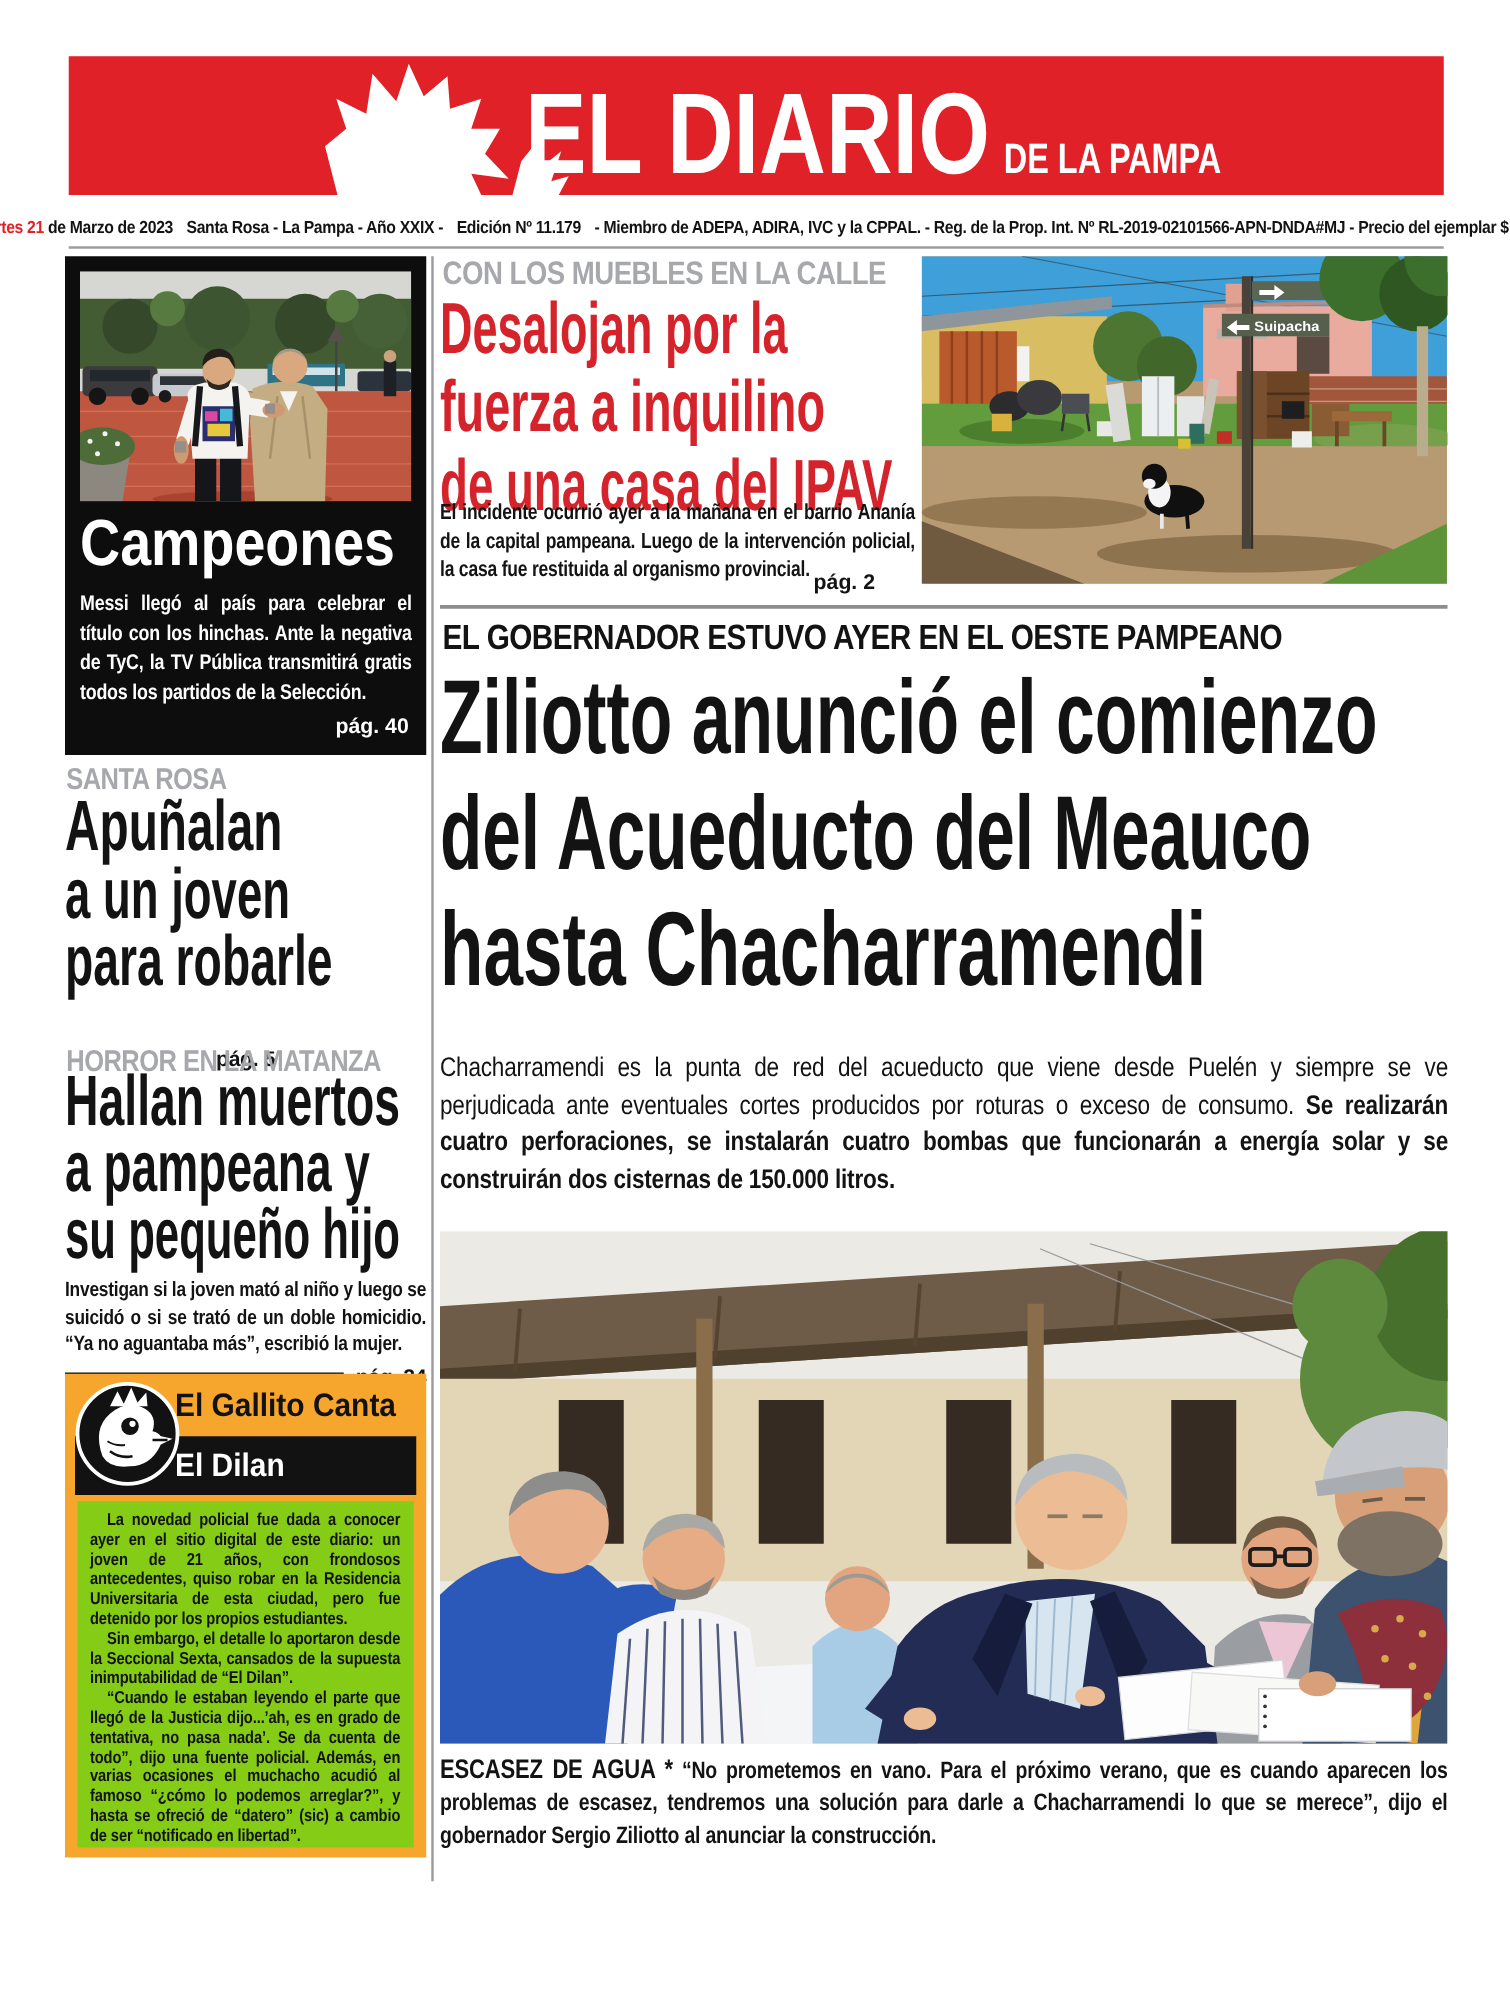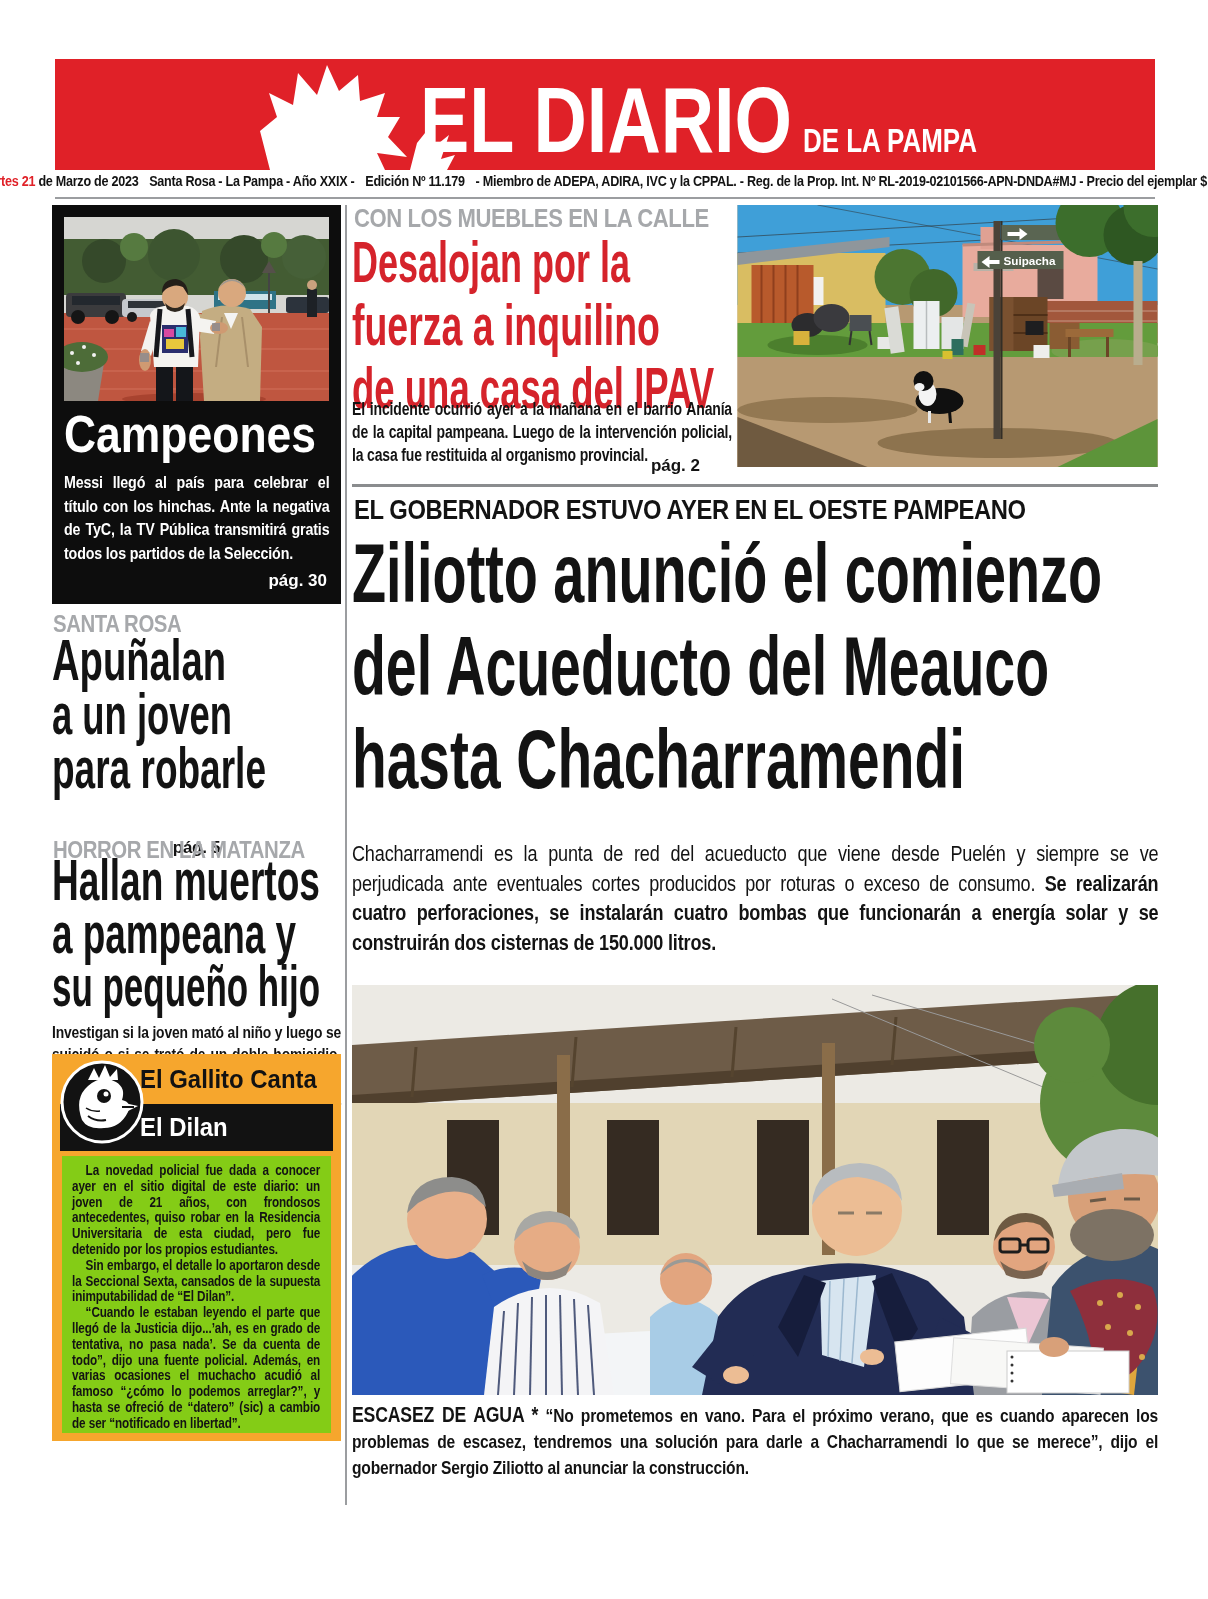--- a/index.html
+++ b/index.html
@@ -14,21 +14,21 @@
   .pgrow .bar{flex:1;height:8px;background:#0d0d0d;}
   .pgrow .pg{font-weight:bold;font-size:17px;letter-spacing:-.3px;white-space:nowrap;}
   .red{color:#e02128;}
   svg text{font-family:"Liberation Sans","DejaVu Sans",sans-serif;}
 </style>
 </head>
 <body>
 
 <div class="page">
 
-  <div class="abs" style="left:55px;top:59px;width:1100px;height:111px;background:#e02128;">
+  <div class="abs" style="left:55px;top:45px;width:1100px;height:111px;background:#e02128;">
     <svg width="1100" height="111" viewBox="0 0 1100 111" style="position:absolute;left:0;top:0;">
       <polygon fill="#ffffff" points="215,111 205,72 222,58 214,34 238,46 243,14 262,36 272,6 284,32 303,16 305,42 330,34 322,58 345,58 333,78 352,98 322,94 330,111"></polygon>
       <polygon fill="#ffffff" points="355,111 362,84 378,64 374,92 394,76 386,100 400,96 392,111"></polygon>
       <text x="365" y="93" font-size="92" font-weight="bold" fill="#ffffff" textLength="372" lengthAdjust="spacingAndGlyphs">EL DIARIO</text>
       <text x="748" y="93" font-size="34" font-weight="bold" fill="#ffffff" textLength="174" lengthAdjust="spacingAndGlyphs">DE LA PAMPA</text>
     </svg>
   </div>
 
   <div class="abs" style="left:55px;top:173px;width:1222px;transform:scaleX(.9);transform-origin:0 0;">
     <div style="width:1222px;display:flex;justify-content:center;gap:12px;font-size:14px;font-weight:bold;letter-spacing:-.3px;white-space:nowrap;">
@@ -104,21 +104,21 @@
       <circle cx="111" cy="80" r="13" fill="#d9a87e"></circle>
       <path d="M98,76 Q98,62 112,62 Q124,64 124,78 L119,70 Q111,66 102,72 Z" fill="#241f19"></path>
       <path d="M101,86 Q111,96 121,86 L119,92 Q111,98 103,92 Z" fill="#2e271f"></path>
     </svg>
     <svg class="abs" style="left:12px;top:202px;" width="265" height="56" viewBox="0 0 265 56">
       <text x="0" y="45" font-size="52" font-weight="bold" fill="#ffffff" textLength="252" lengthAdjust="spacingAndGlyphs">Campeones</text>
     </svg>
     <div class="abs cond just" style="left:12px;top:266px;width:316px;transform:scaleX(.84);font-size:17px;font-weight:bold;line-height:23.5px;letter-spacing:-.2px;">
       <span>Messi llegó al país para celebrar el título con los hinchas. Ante la negativa de TyC, la TV Pública transmitirá gratis todos los partidos de la Selección.</span>
     </div>
-    <div class="abs" style="right:14px;top:366px;font-size:17px;font-weight:bold;">pág. 30</div>
+    <div class="abs" style="right:14px;top:366px;font-size:17px;font-weight:bold;">pág. 40</div>
   </div>
 
   <div class="abs kick gray" style="left:53px;top:610px;font-size:24px;">SANTA ROSA</div>
   <svg class="abs" style="left:52px;top:636px;" width="250" height="170" viewBox="0 0 250 170">
     <text x="0" y="44" font-size="57" font-weight="bold" fill="#131313" textLength="174" lengthAdjust="spacingAndGlyphs">Apuñalan</text>
     <text x="0" y="98" font-size="57" font-weight="bold" fill="#131313" textLength="180" lengthAdjust="spacingAndGlyphs">a un joven</text>
     <text x="0" y="152" font-size="57" font-weight="bold" fill="#131313" textLength="214" lengthAdjust="spacingAndGlyphs">para robarle</text>
   </svg>
   <div class="abs pgrow" style="left:52px;top:828px;width:289px;flex-direction:column;">
     <div class="bar"></div>
@@ -132,21 +132,21 @@
     <text x="0" y="150" font-size="57" font-weight="bold" fill="#131313" textLength="268" lengthAdjust="spacingAndGlyphs">su pequeño hijo</text>
   </svg>
   <div class="abs cond just" style="left:52px;top:1022px;width:344px;transform:scaleX(.84);font-size:16.5px;font-weight:bold;line-height:21.5px;letter-spacing:-.2px;">
     <span>Investigan si la joven mató al niño y luego se suicidó o si se trató de un doble homicidio. “Ya no aguantaba más”, escribió la mujer.</span>
   </div>
   <div class="abs pgrow" style="left:52px;top:1092px;width:289px;">
     <div class="bar"></div>
     <div class="pg">pág. 24</div>
   </div>
 
-  <div class="abs" style="left:52px;top:1054px;width:289px;height:387px;background:#f6a62d;">
+  <div class="abs" style="left:52px;top:1099px;width:289px;height:387px;background:#f6a62d;">
     <div class="abs" style="left:8px;top:50px;width:273px;height:47px;background:#121212;"></div>
     <div class="abs" style="left:88px;top:10px;font-size:26px;font-weight:bold;color:#121212;transform:scaleX(.92);transform-origin:0 0;white-space:nowrap;">El Gallito Canta</div>
     <div class="abs" style="left:88px;top:58px;font-size:26px;font-weight:bold;color:#ffffff;transform:scaleX(.92);transform-origin:0 0;white-space:nowrap;">El Dilan</div>
     <svg class="abs" style="left:8px;top:6px;" width="84" height="84" viewBox="0 0 84 84">
       <circle cx="42" cy="42" r="40" fill="#121212"></circle>
       <circle cx="42" cy="42" r="40" fill="none" stroke="#ffffff" stroke-width="3"></circle>
       <polygon fill="#ffffff" points="28,20 34,8 39,18 45,5 50,17 57,9 58,20"></polygon>
       <path fill="#ffffff" d="M22,60 Q14,38 28,26 Q42,14 56,22 Q66,28 62,40 Q72,42 68,52 Q60,68 44,68 Q28,70 22,60 Z"></path>
       <circle cx="44" cy="36" r="7" fill="#121212"></circle>
         <circle cx="46" cy="34" r="2.5" fill="#ffffff"></circle>

